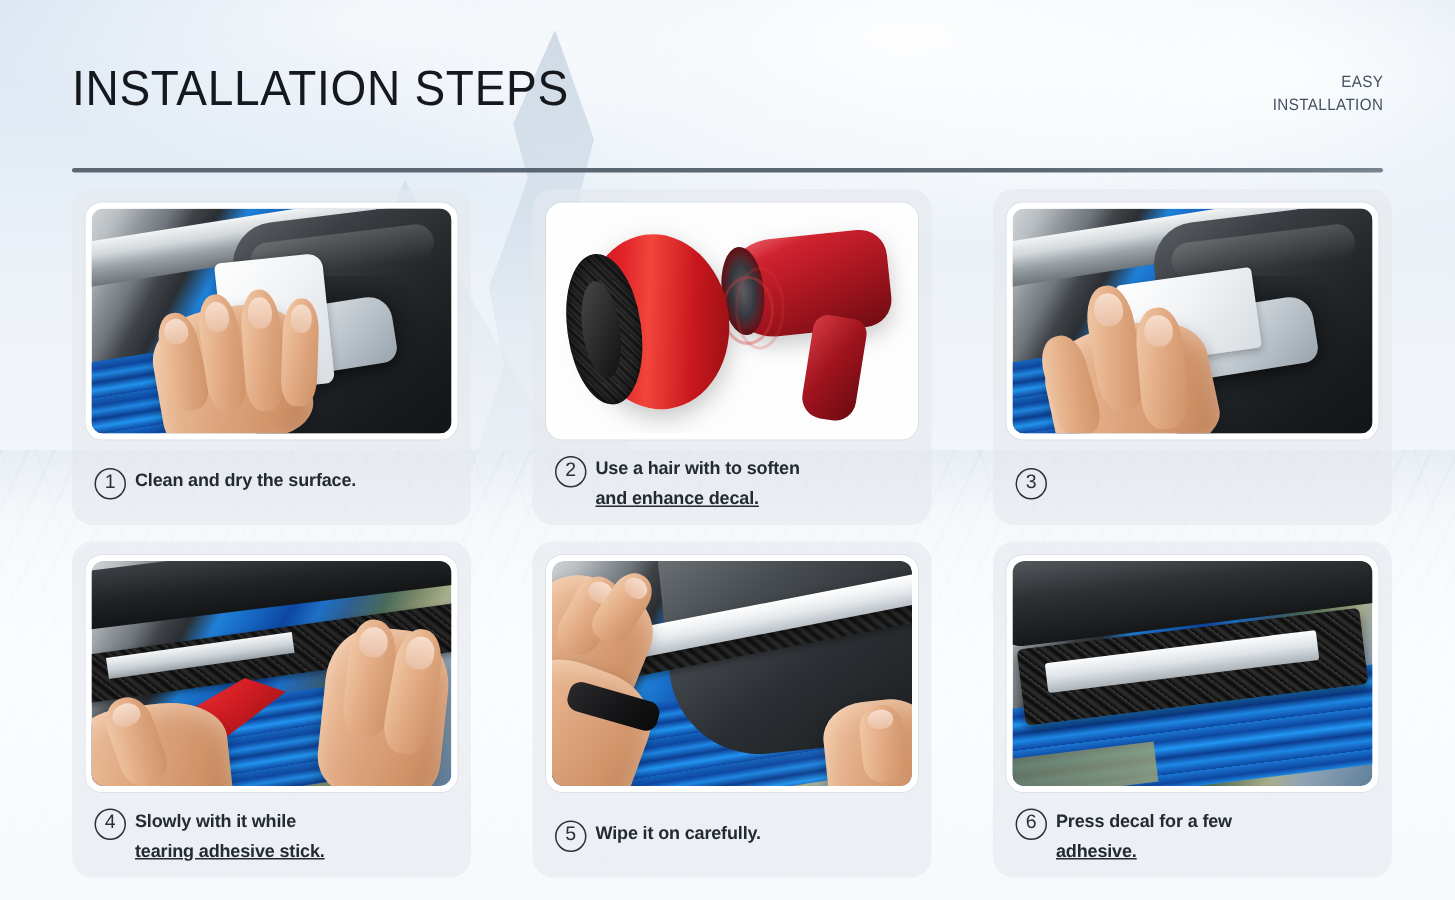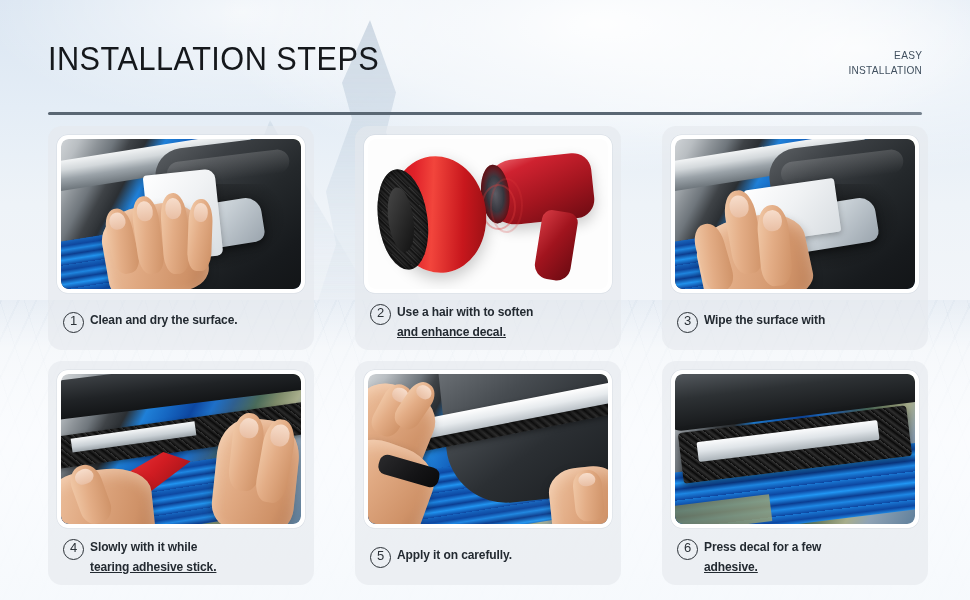--- a/index.html
+++ b/index.html
@@ -557,21 +557,20 @@
                 <div class="nail"></div>
               </div>
             <div class="finger" style="left:10%;top:56%;width:12%;height:46%;transform:rotate(-16deg);"></div>
           </div>
         </div>
       </div>
       <div class="step-caption">
         <div class="cap-row">
           <div class="cap-num">3</div>
           <div class="cap-text">
-            <span>Wipe the surface with</span>
           </div>
         </div>
       </div>
     </div>
 
     <div class="step-card">
       <div class="step-photo">
         <div class="photo-inner">
           <div class="scene">
             <div class="sill-bg"></div>
@@ -627,21 +626,21 @@
             <div class="finger" style="right:2%;top:64%;width:12%;height:34%;transform:rotate(-6deg);">
                 <div class="nail"></div>
               </div>
           </div>
         </div>
       </div>
       <div class="step-caption">
         <div class="cap-row">
           <div class="cap-num">5</div>
           <div class="cap-text">
-            <span>Apply it on carefully.</span>
+            <span>Wipe it on carefully.</span>
             
           </div>
         </div>
       </div>
     </div>
 
     <div class="step-card">
       <div class="step-photo">
         <div class="photo-inner">
           <div class="scene">

